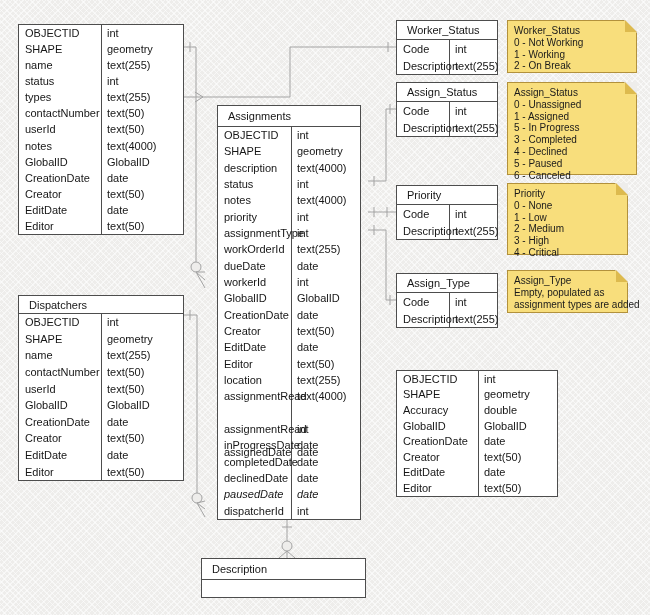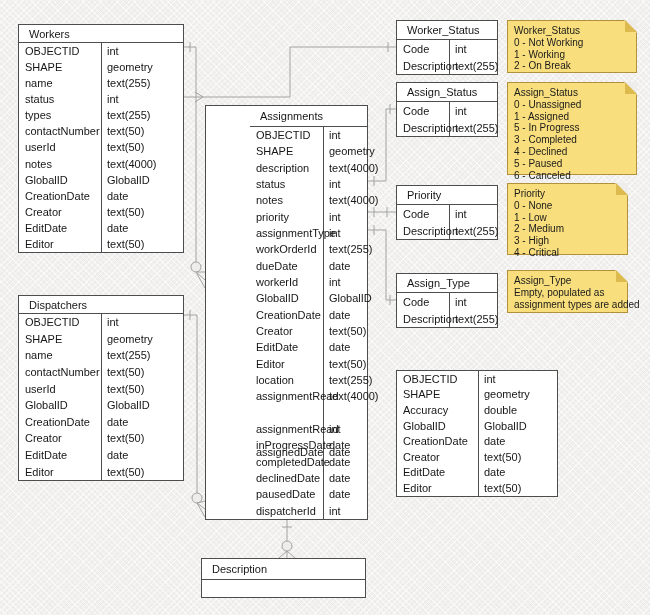--- a/index.html
+++ b/index.html
@@ -102,21 +102,20 @@
     <g>
       <path d="M287,517 V541"></path>
       <path d="M282,527 H292"></path>
       <circle cx="287" cy="546" r="5"></circle>
       <path d="M279,558 L287,551 L287,558 M287,551 L295,558"></path>
     </g>
   </svg>
 
   <div id="entities">
       <div class="entity" style="left: 18px; top: 24px; width: 166px;">
-        <div class="entity-header" style="height: 17px;">Workers</div>
         <div class="entity-body" style="height: 208.91px;">
           <div class="col-divider" style="left: 82px;"></div>
           <div class="frow" style="top: 0px; height: 16.07px;">
             <span class="fname">OBJECTID</span>
             <span class="ftype" style="left: 88px;">int</span>
           </div>
           <div class="frow" style="top: 16.07px; height: 16.07px;">
             <span class="fname">SHAPE</span>
             <span class="ftype" style="left: 88px;">geometry</span>
           </div>
@@ -205,21 +204,21 @@
           <div class="frow" style="top: 132.8px; height: 16.6px;">
             <span class="fname">EditDate</span>
             <span class="ftype" style="left: 88px;">date</span>
           </div>
           <div class="frow" style="top: 149.4px; height: 16.6px;">
             <span class="fname">Editor</span>
             <span class="ftype" style="left: 88px;">text(50)</span>
           </div>
         </div>
       </div>
-      <div class="entity" style="left: 205px; top: 105px; width: 163px; padding-left: 44px;">
+      <div class="entity" style="left: 217px; top: 105px; width: 144px;">
         <div class="entity-header" style="height: 20px;">Assignments</div>
         <div class="entity-body" style="height: 391.92px;">
           <div class="col-divider" style="left: 73px;"></div>
           <div class="frow" style="top: 0px; height: 16.33px;">
             <span class="fname">OBJECTID</span>
             <span class="ftype" style="left: 79px;">int</span>
           </div>
           <div class="frow" style="top: 16.33px; height: 16.33px;">
             <span class="fname">SHAPE</span>
             <span class="ftype" style="left: 79px;">geometry</span>
@@ -297,21 +296,21 @@
             <span class="ftype" style="left: 79px;">date</span>
           </div>
           <div class="frow" style="top: 326.6px; height: 16.33px;">
             <span class="fname">completedDate</span>
             <span class="ftype" style="left: 79px;">date</span>
           </div>
           <div class="frow" style="top: 342.93px; height: 16.33px; text-align: center;">
             <span class="fname">declinedDate</span>
             <span class="ftype" style="left: 79px;">date</span>
           </div>
-          <div class="frow" style="top: 359.26px; height: 16.33px;">
+          <div class="frow" style="top: 359.26px; height: 16.33px; font-style: italic;">
             <span class="fname">pausedDate</span>
             <span class="ftype" style="left: 79px;">date</span>
           </div>
           <div class="frow" style="top: 375.59px; height: 16.33px;">
             <span class="fname">dispatcherId</span>
             <span class="ftype" style="left: 79px;">int</span>
           </div>
         </div>
       </div>
       <div class="entity" style="left: 396px; top: 20px; width: 102px;">

